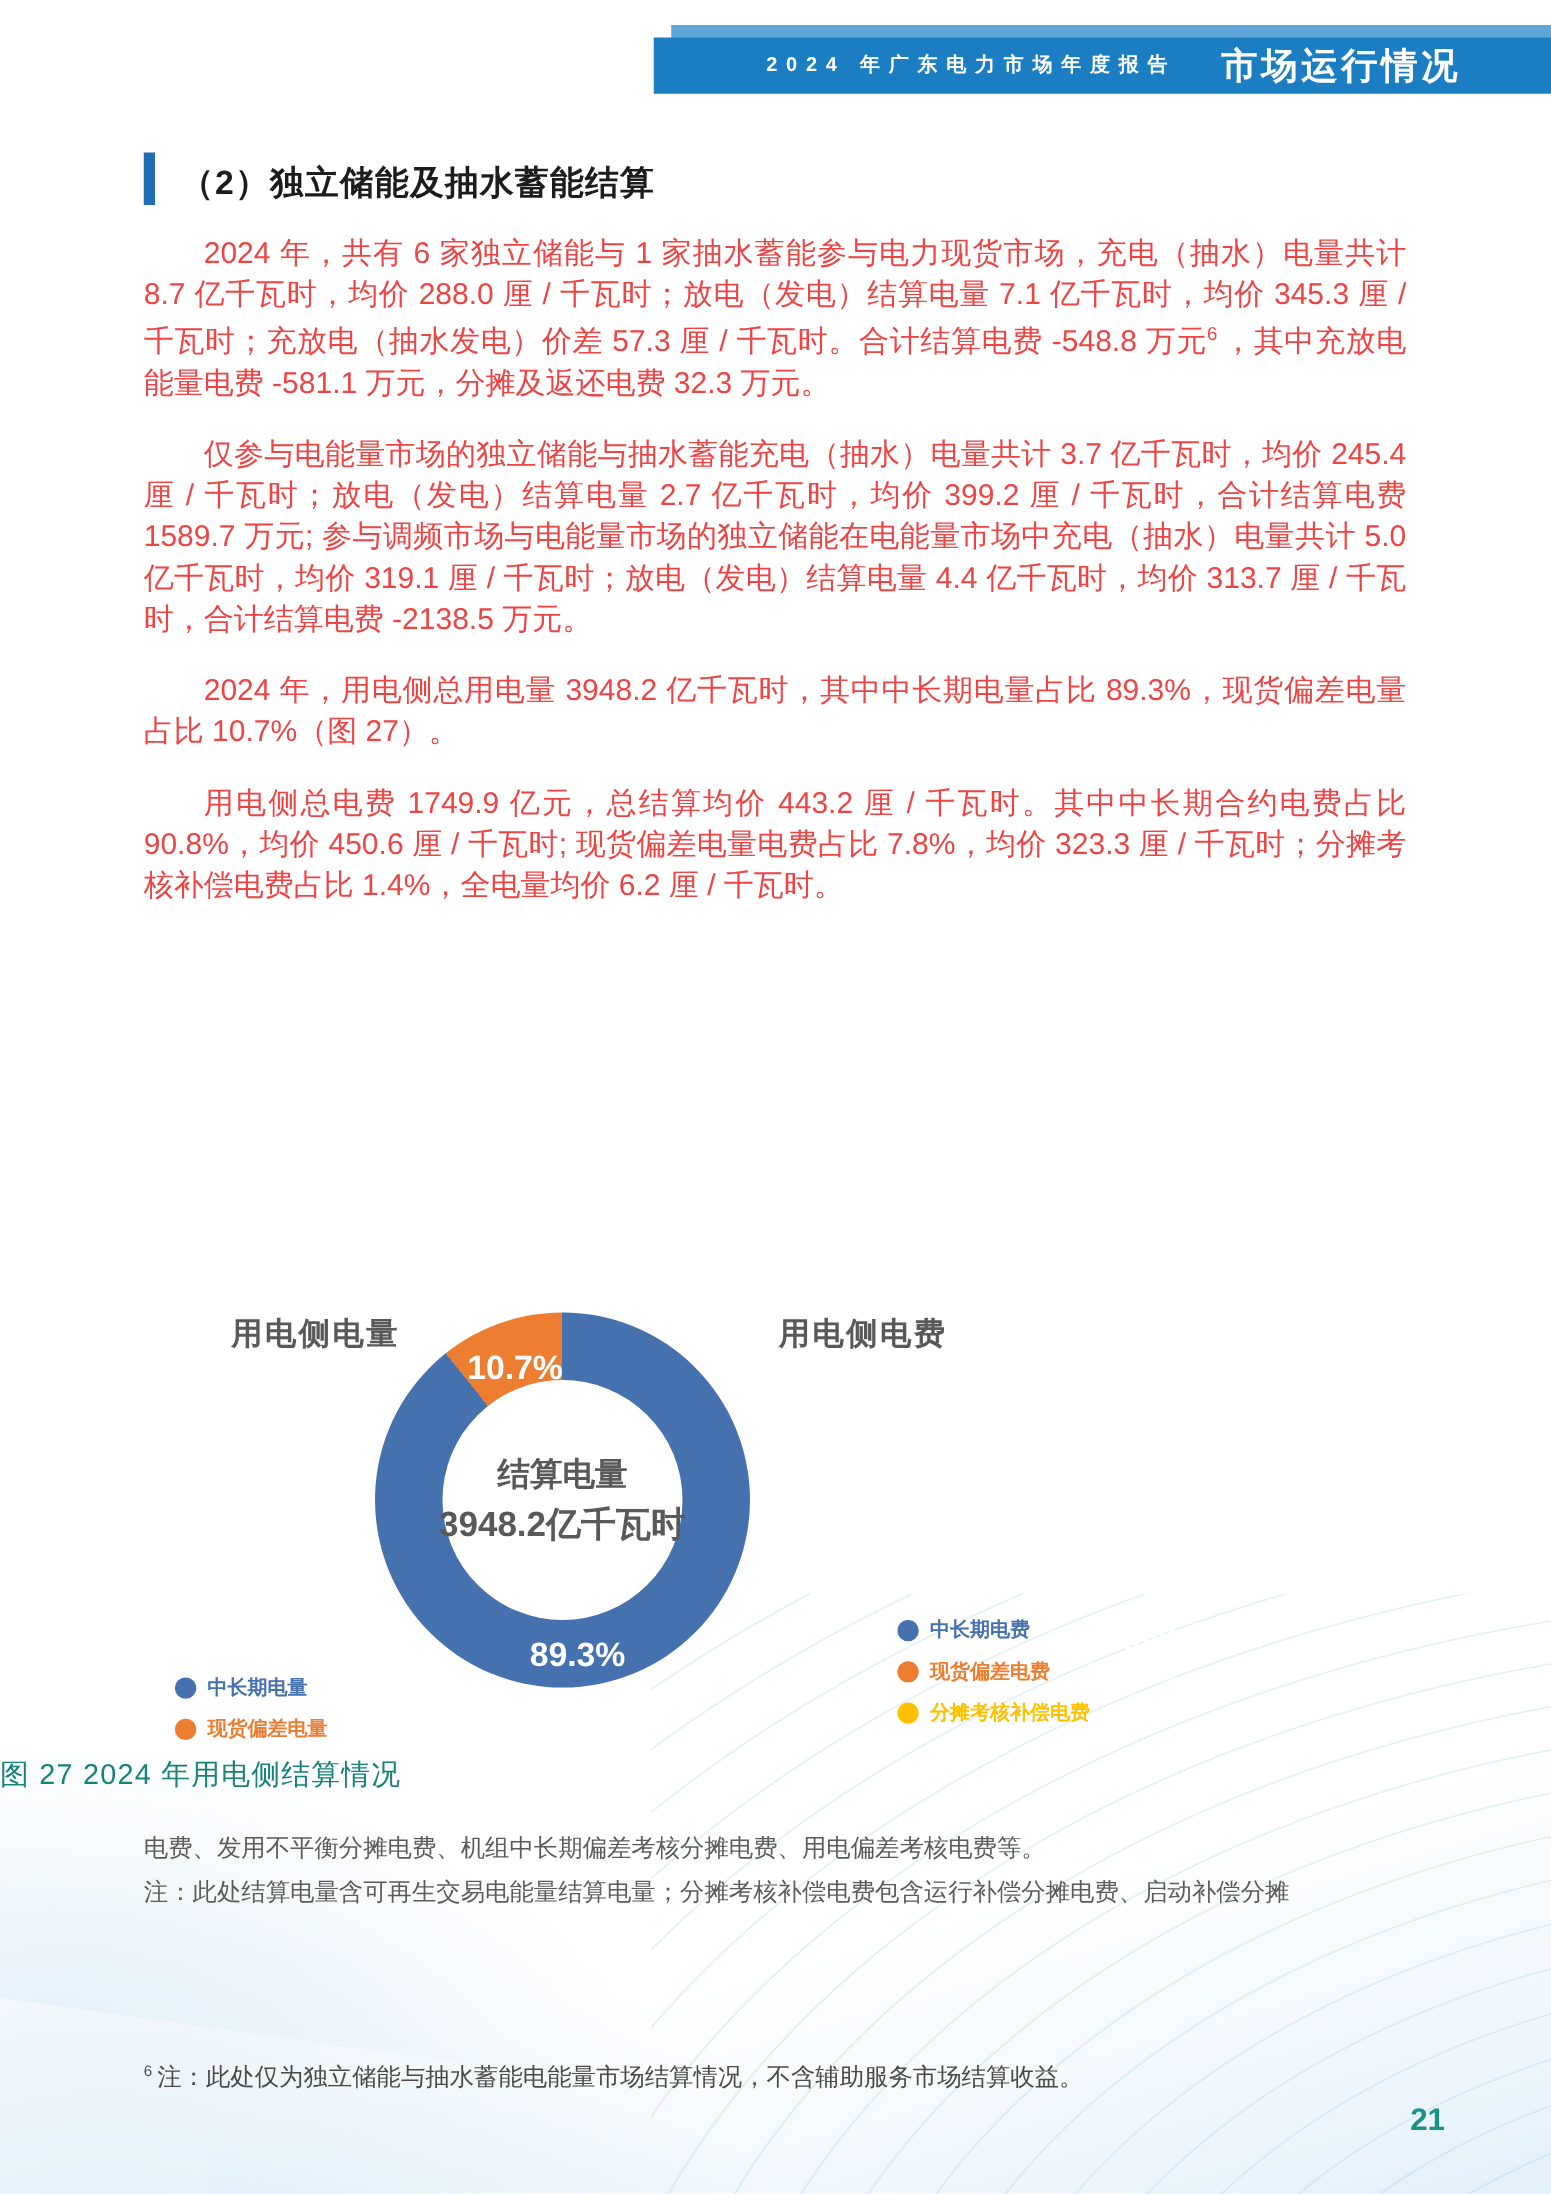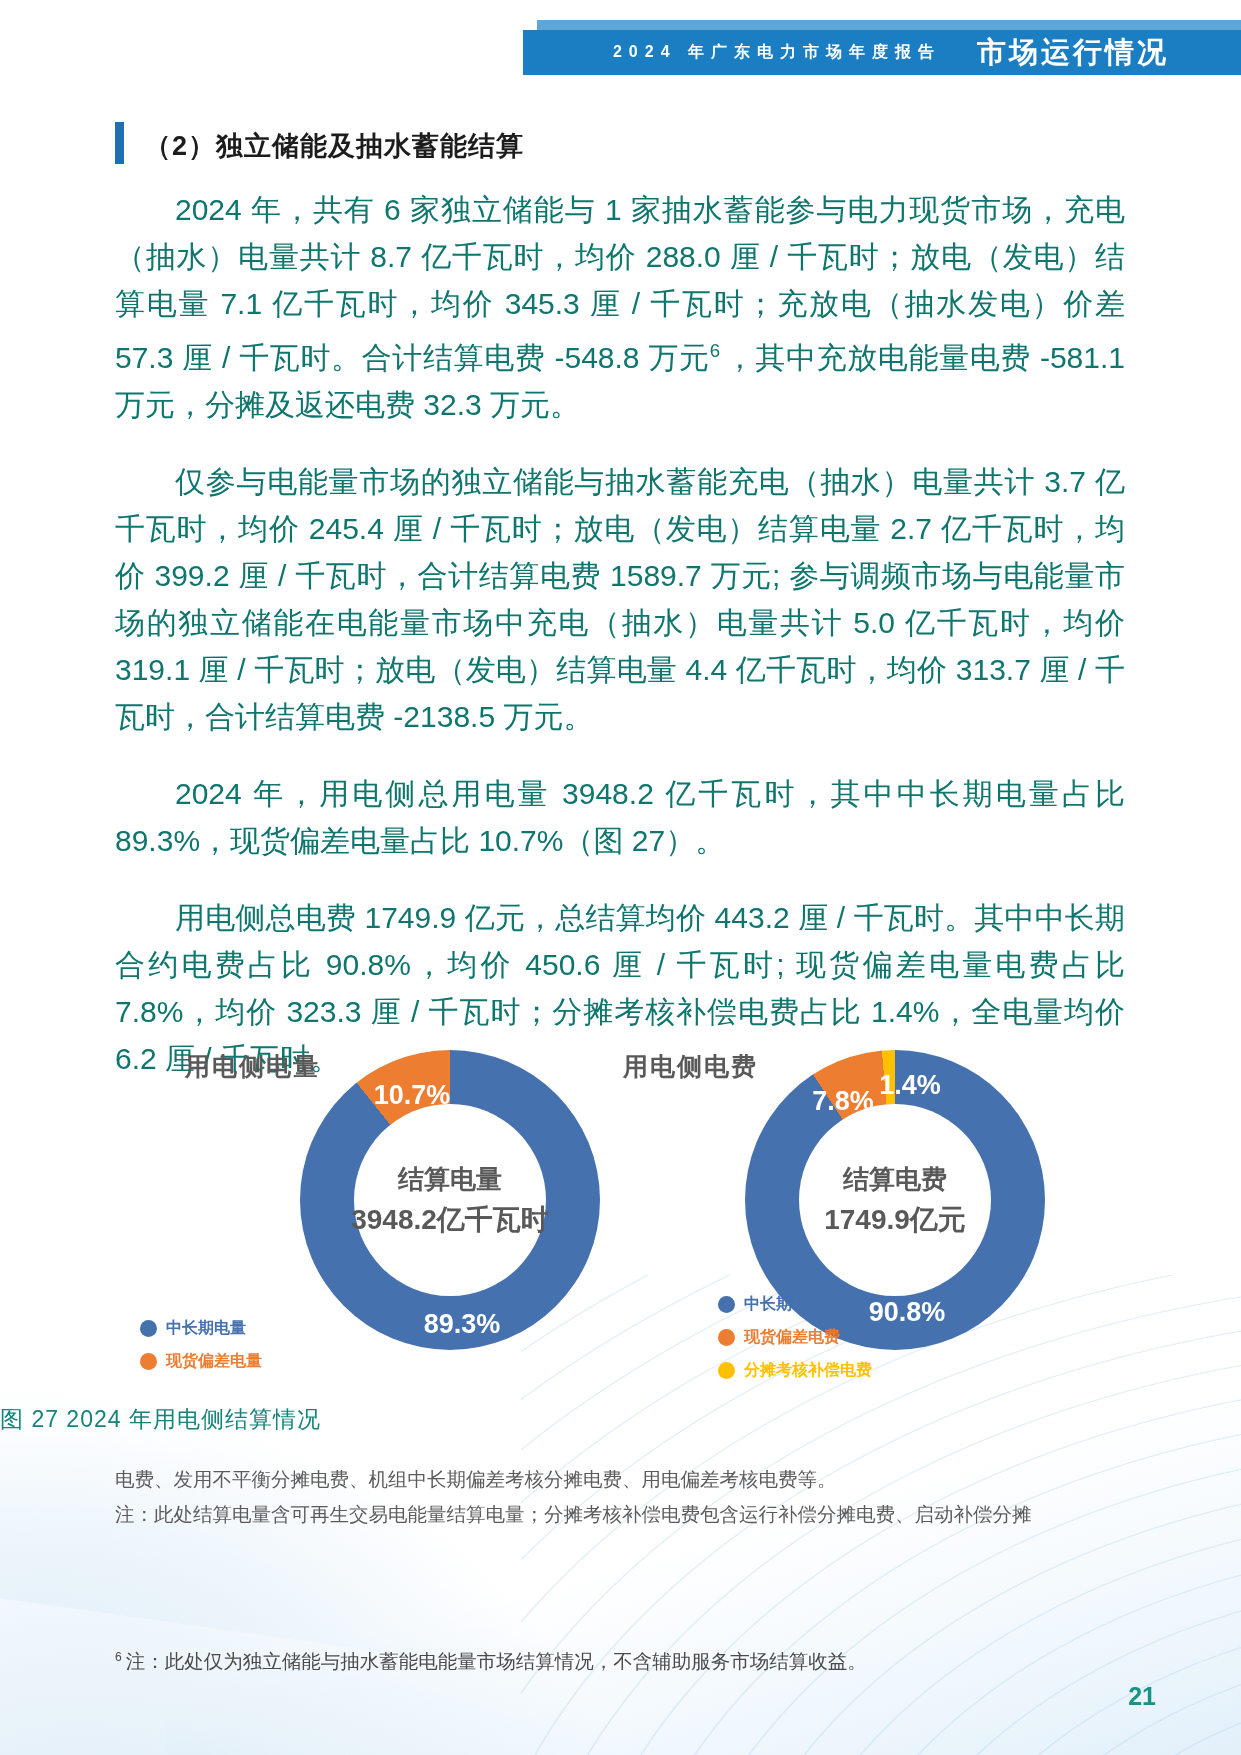--- a/index.html
+++ b/index.html
@@ -26,21 +26,21 @@
   .header-report-title{color:#ffffff;font-size:16px;font-weight:bold;letter-spacing:7px;white-space:nowrap;}
   .header-badge{color:#ffffff;font-size:29px;font-weight:bold;letter-spacing:3px;white-space:nowrap;}
 
   
   .content{position:absolute;left:115px;top:110px;width:1010px;}
   .sec-heading{display:flex;align-items:flex-end;gap:20px;height:46px;}
   .accent-bar{width:9px;height:42px;background:#1f6fb5;flex:0 0 auto;}
   .sec-heading .txt{font-size:27px;font-weight:600;color:#1c1c1c;letter-spacing:1px;}
   .h2-first{margin-top:8px;}
   .h2-second{margin-top:52px;}
-  .para{font-size:30px;line-height:47px;text-align:justify;text-indent:2em;color:#0f766e;}
+  .para{font-size:24px;line-height:33px;text-align:justify;text-indent:2em;color:#ef4444;}
   .p-mt{margin-top:22px;}
 
   
   .charts{position:absolute;left:0;top:1040px;width:1241px;height:355px;}
   .chart-title{position:absolute;font-size:25px;font-weight:bold;color:#595959;letter-spacing:2px;}
   .title-volume{left:185px;top:10px;}
   .title-fee{left:623px;top:10px;}
   .donut{position:absolute;width:300px;height:300px;border-radius:50%;}
   .donut-volume{left:300px;top:10px;}
   .donut-fee{left:745px;top:10px;}
@@ -48,21 +48,21 @@
     transform:translate(-50%,-50%);display:flex;flex-direction:column;align-items:center;justify-content:center;}
   .center-label{font-size:26px;font-weight:bold;color:#595959;white-space:nowrap;}
   .center-value{font-size:28px;font-weight:bold;color:#595959;white-space:nowrap;margin-top:4px;}
   .slice-label{position:absolute;color:#ffffff;font-size:27px;font-weight:bold;transform:translate(-50%,-50%);white-space:nowrap;}
   .lbl-v-minor{left:412px;top:55px;}
   .lbl-v-major{left:462px;top:284px;}
   .lbl-f-minor1{left:843px;top:61px;}
   .lbl-f-minor2{left:910px;top:45px;}
   .lbl-f-major{left:907px;top:272px;}
   .legend{position:absolute;display:flex;flex-direction:column;gap:5px;}
-  .legend-volume{left:140px;top:274px;}
+  .legend-volume{left:140px;top:296px;}
   .legend-fee{left:718px;top:250px;}
   .legend-item{display:flex;align-items:center;gap:9px;height:28px;}
   .legend-bullet{width:17px;height:17px;border-radius:50%;flex:0 0 auto;}
   .legend-text{font-size:16px;font-weight:bold;white-space:nowrap;}
 
   
   .fig-caption{position:absolute;left:0;top:1404px;width:1241px;text-align:left;
     font-size:23px;color:#16837a;letter-spacing:1px;}
   .notes{position:absolute;left:115px;top:1462px;width:1015px;font-size:19.5px;color:#5b5b5b;line-height:35px;}
   .footnote{position:absolute;left:115px;top:1648px;width:1015px;font-size:19.5px;color:#4a4a4a;}
@@ -106,26 +106,20 @@
     <div class="donut donut-volume" style="background: conic-gradient(rgb(69, 113, 174) 0%, rgb(69, 113, 174) 89.3%, rgb(237, 125, 49) 89.3%, rgb(237, 125, 49) 100%);">
       <div class="hole">
         <div class="center-label">结算电量</div>
         <div class="center-value">3948.2亿千瓦时</div>
       </div>
     </div>
     <div class="slice-label lbl-v-minor">10.7%</div>
     <div class="slice-label lbl-v-major">89.3%</div>
 
     <div class="chart-title title-fee">用电侧电费</div>
-    <div class="donut donut-fee" style="background: conic-gradient(rgb(69, 113, 174) 0%, rgb(69, 113, 174) 90.8%, rgb(237, 125, 49) 90.8%, rgb(237, 125, 49) 98.6%, rgb(255, 192, 0) 98.6%, rgb(255, 192, 0) 100%);">
-      <div class="hole">
-        <div class="center-label">结算电费</div>
-        <div class="center-value">1749.9亿元</div>
-      </div>
-    </div>
     <div class="slice-label lbl-f-minor1">7.8%</div>
     <div class="slice-label lbl-f-minor2">1.4%</div>
     <div class="slice-label lbl-f-major">90.8%</div>
 
     <div class="legend legend-volume">
       <div class="legend-item">
         <span class="legend-bullet" style="background: rgb(69, 113, 174);"></span>
         <span class="legend-text" style="color: rgb(69, 113, 174);">中长期电量</span>
       </div>
       <div class="legend-item">

